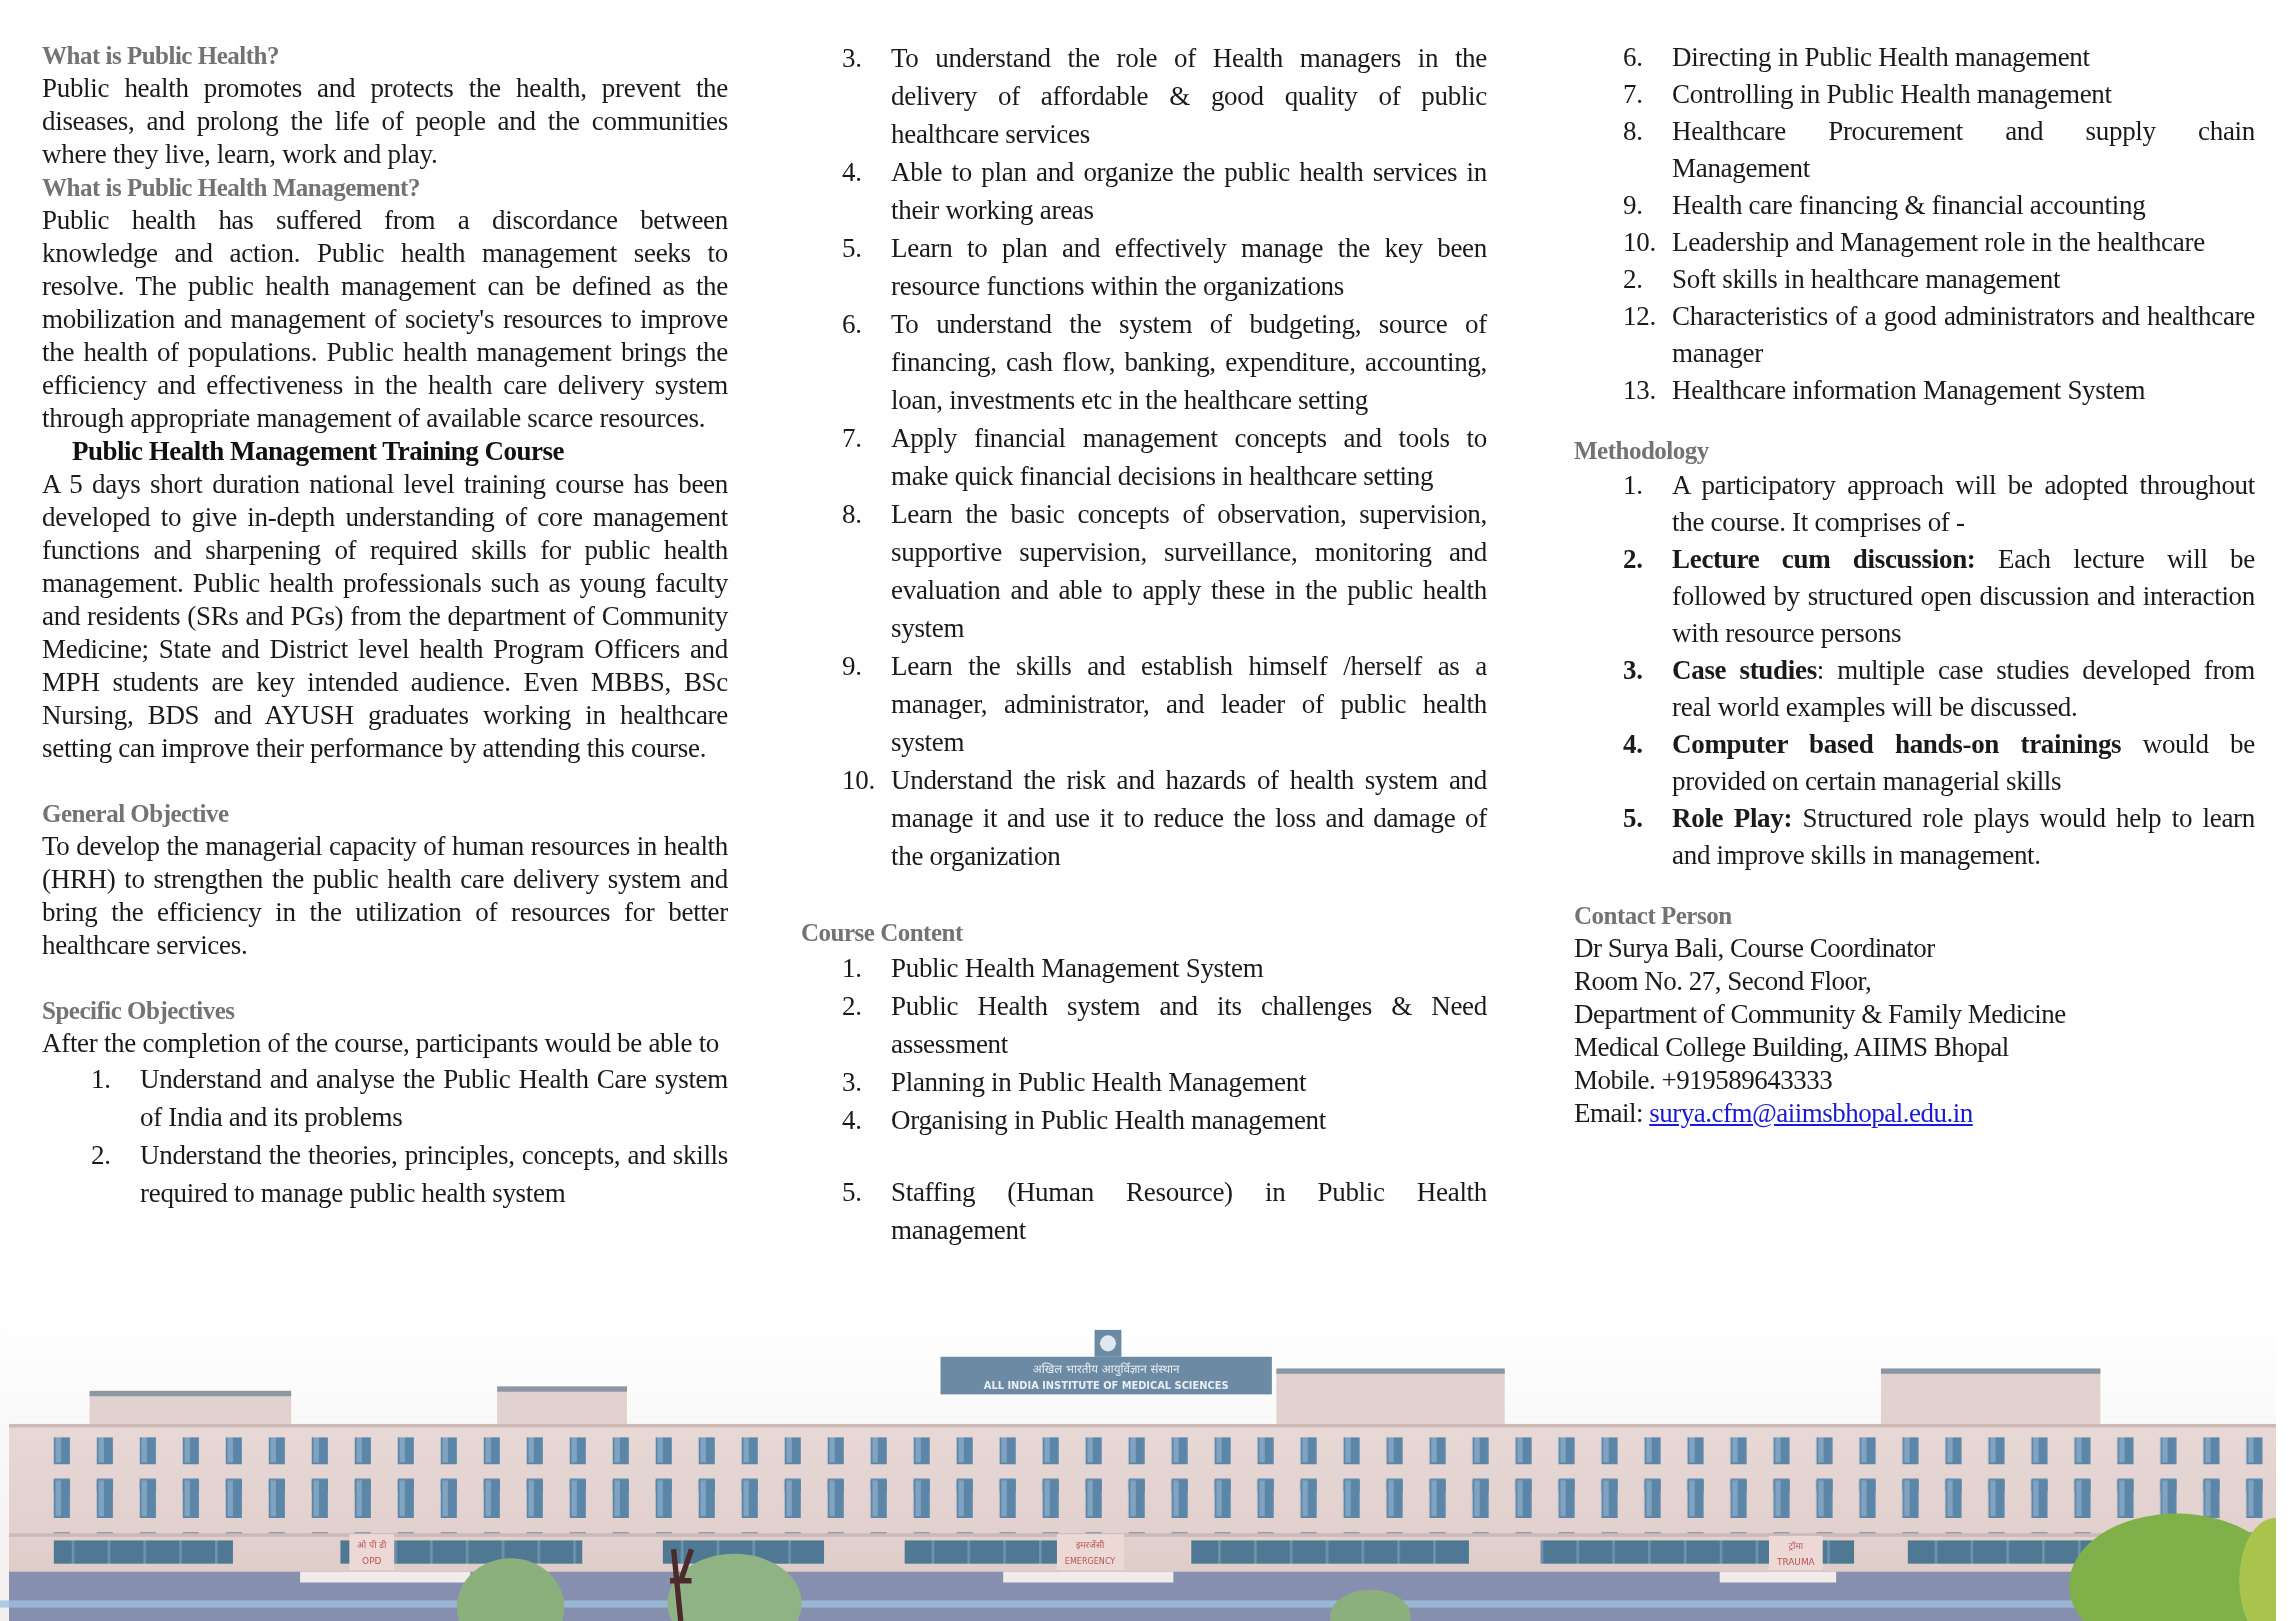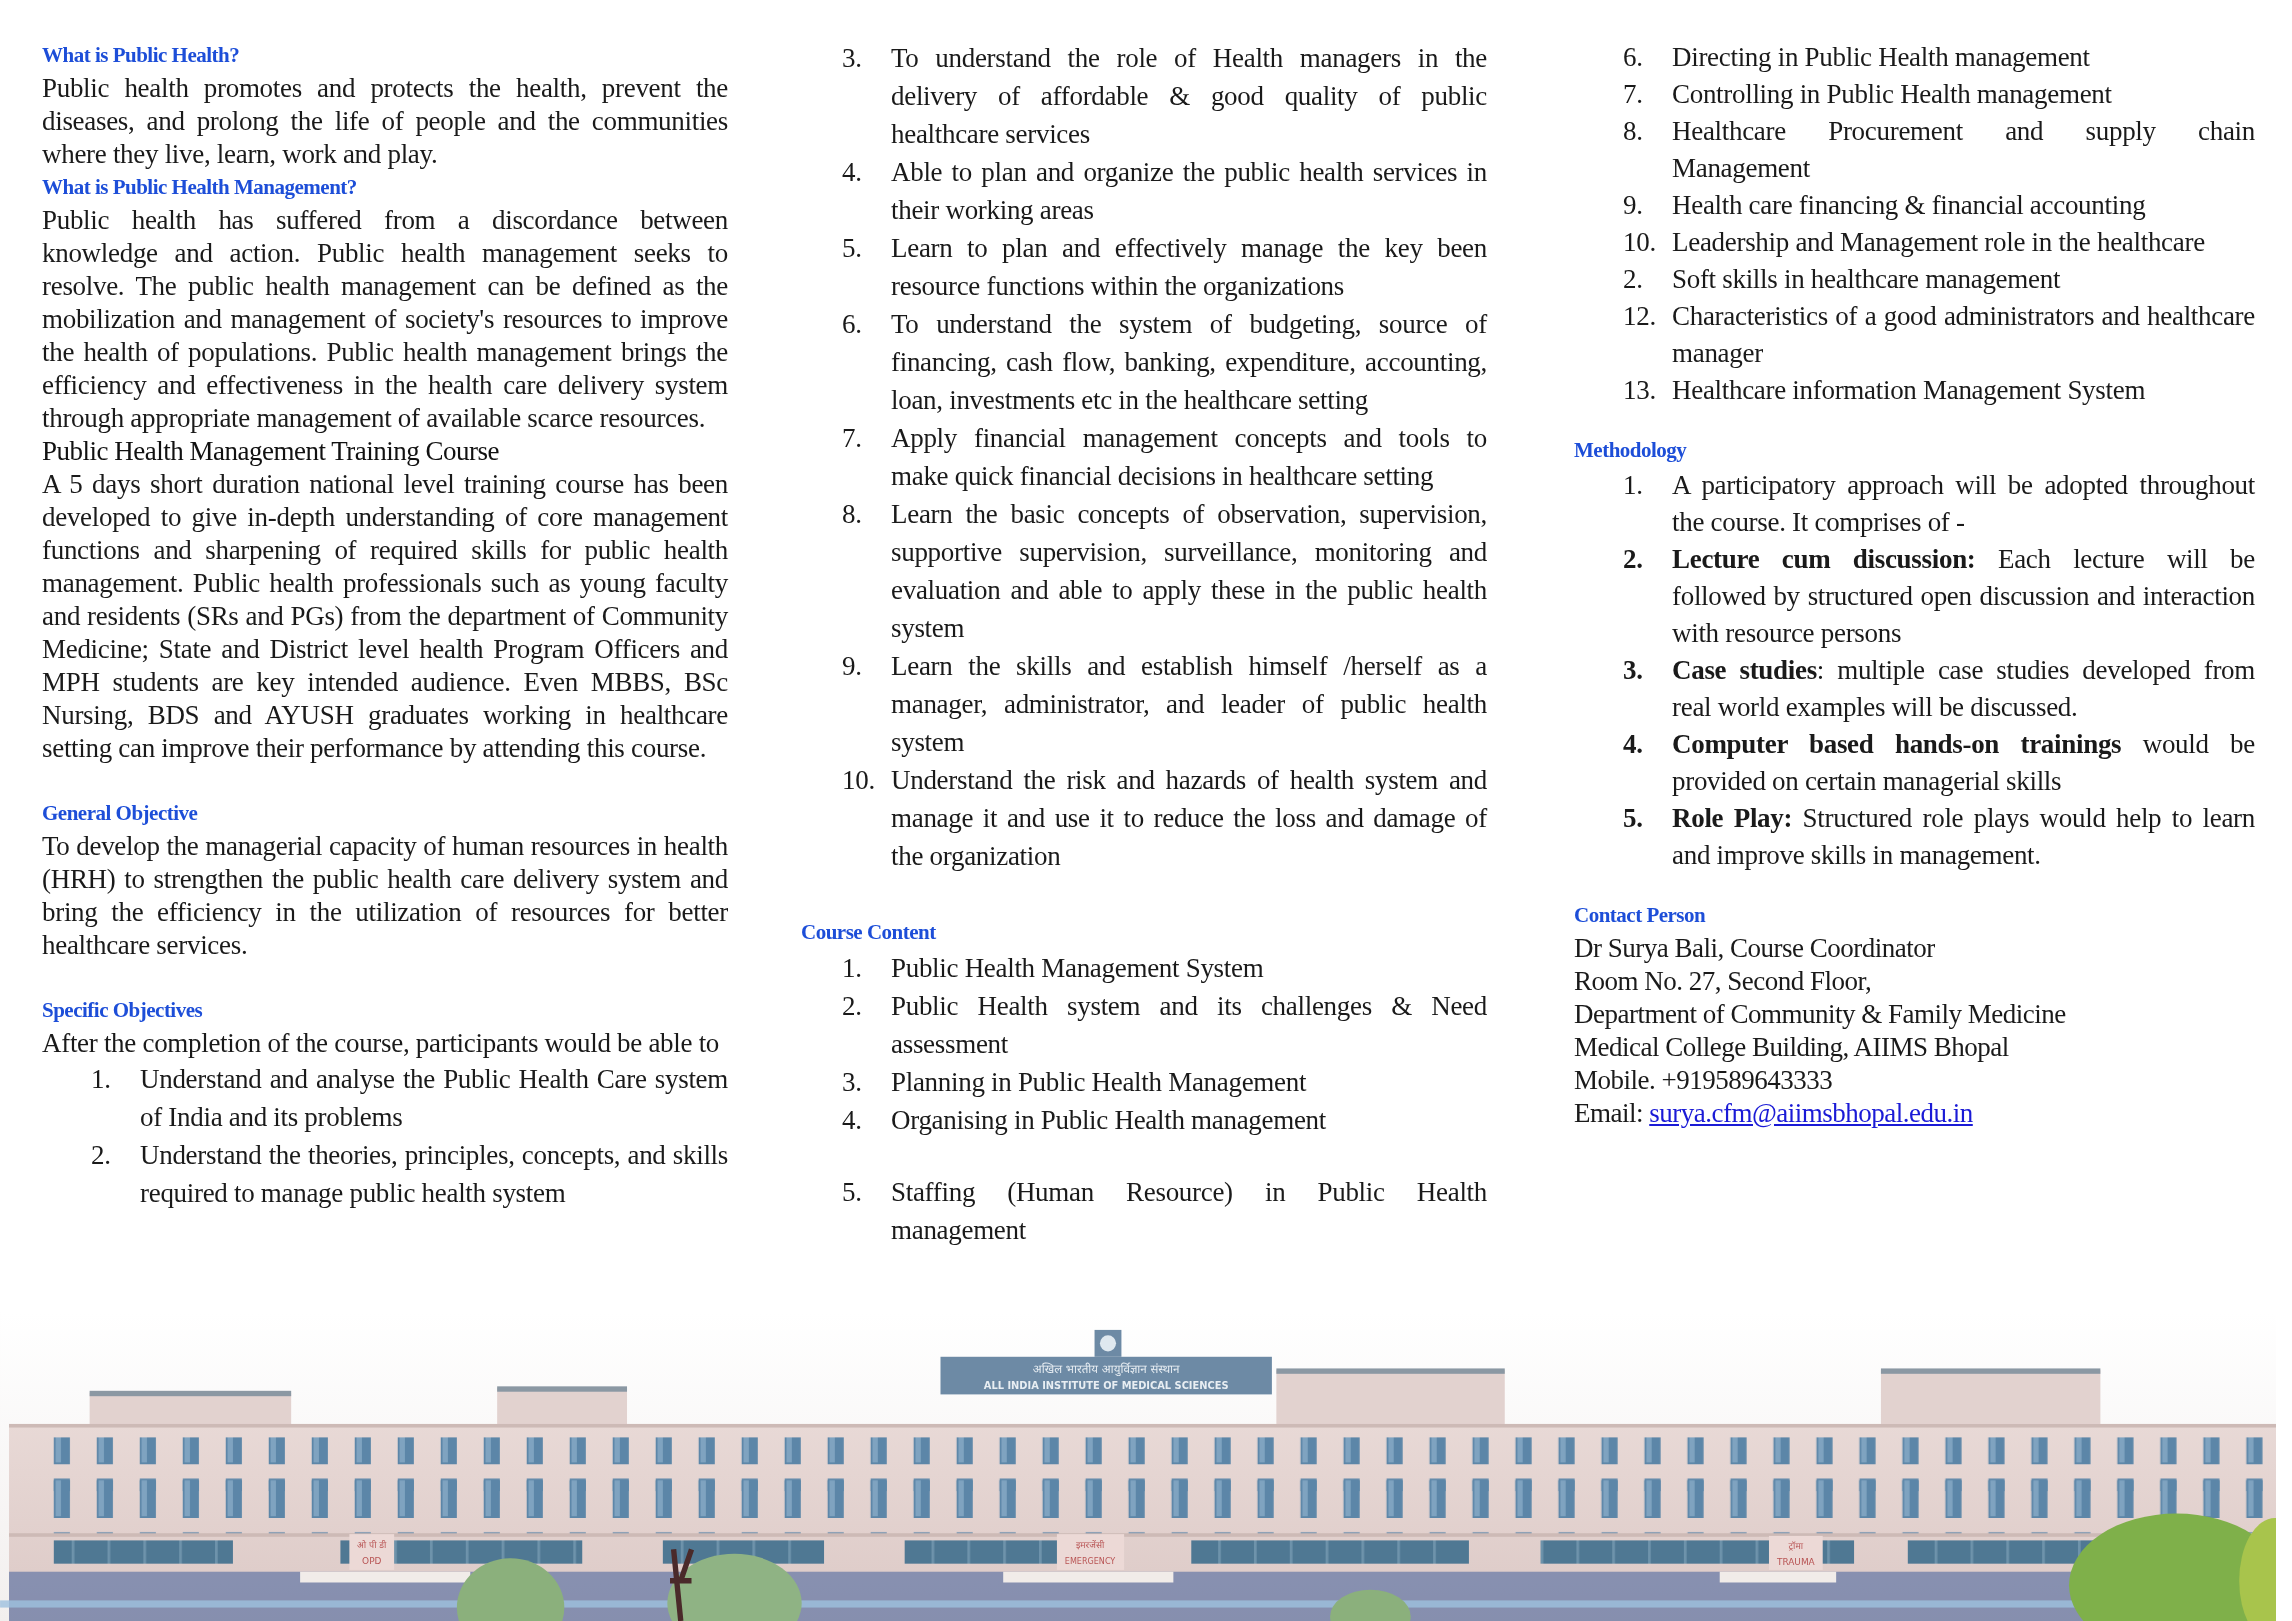--- a/index.html
+++ b/index.html
@@ -4,22 +4,22 @@
 <style>
   * { box-sizing: border-box; margin: 0; padding: 0; }
   html, body { width: 2293px; height: 1621px; background: #ffffff; overflow: hidden; }
   body { position: relative; font-family: "Liberation Serif", "DejaVu Serif", serif; color: #1a1a1a; }
 
   .col { position: absolute; top: 39px; font-size: 27px; line-height: 33px; }
   .col1 { left: 42px; width: 686px; }
   .col2 { left: 842px; width: 645px; }
   .col3 { left: 1574px; width: 681px; }
 
-  .h-red { color: #1d4ed8; font-weight: bold; font-size: 21px; line-height: 33px; letter-spacing: -0.5px; }
-  .h-black { color: #111; font-weight: normal; font-size: 27px; line-height: 33px; letter-spacing: -0.5px; }
+  .h-red { color: #737373; font-weight: bold; font-size: 25px; line-height: 33px; letter-spacing: -0.5px; }
+  .h-black { color: #111; font-weight: bold; font-size: 27px; line-height: 33px; letter-spacing: -0.5px; margin-left: 30px; }
   .para { text-align: justify; text-align-last: left; letter-spacing: -0.3px; }
   .gap { height: 32px; }
 
   ol.num { list-style: none; }
   ol.num li { display: flex; line-height: 38px; letter-spacing: -0.3px; }
   ol.num li .n { flex: 0 0 auto; text-align: left; }
   ol.num li .t { flex: 1 1 auto; text-align: justify; text-align-last: left; }
 
   .col1 ol.num { margin-left: 49px; }
   .col1 ol.num li .n { width: 49px; }

